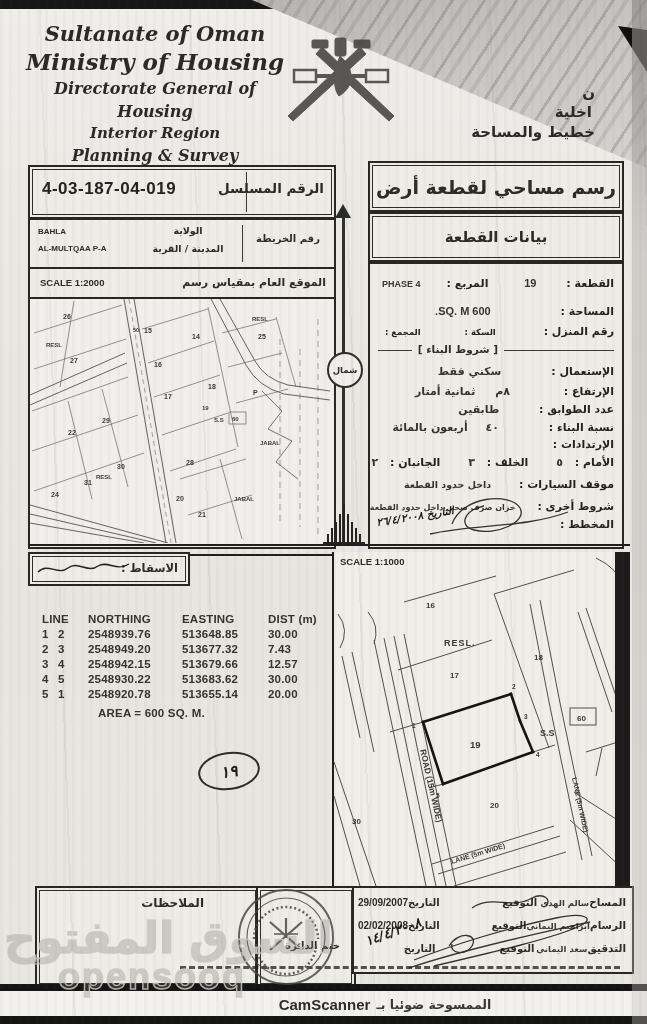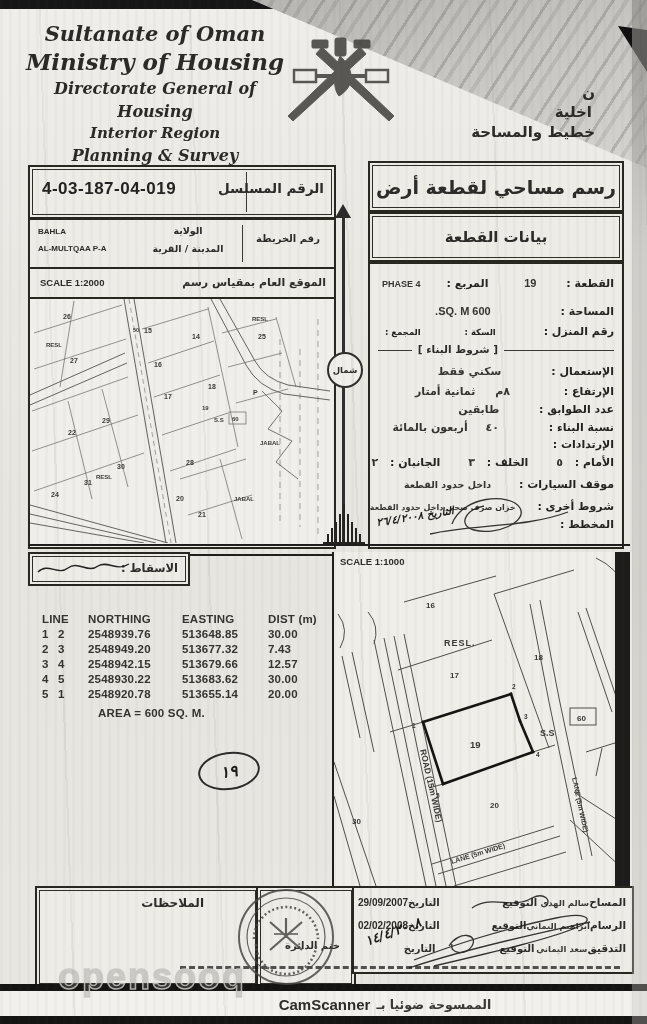--- a/index.html
+++ b/index.html
@@ -485,17 +485,18 @@
   <div class="scanline"></div>
   <div class="bar" style="left:0;top:984px;width:647px;height:7px;"></div>
   <div class="bar" style="left:0;top:984px;width:8px;height:40px;"></div>
   <div class="abs" style="left:0;top:991px;width:647px;height:25px;background:#f3f1ed;"></div>
   <div class="cam">
     <span class="cam-ar">الممسوحة ضوئيا بـ</span>
     <span class="cam-app">CamScanner</span>
   </div>
   <div class="bar" style="left:0;top:1016px;width:647px;height:8px;"></div>
 
+  <div class="wm ar" style="left:4px;top:912px;font-size:44px;">السوق المفتوح</div>
   <div class="wm lat" style="left:58px;top:956px;font-size:36px;letter-spacing:2px;">opensooq</div>
 
   <div class="rightstrip"></div>
   <div class="grain"></div>
 </div>
 
 </body></html>

